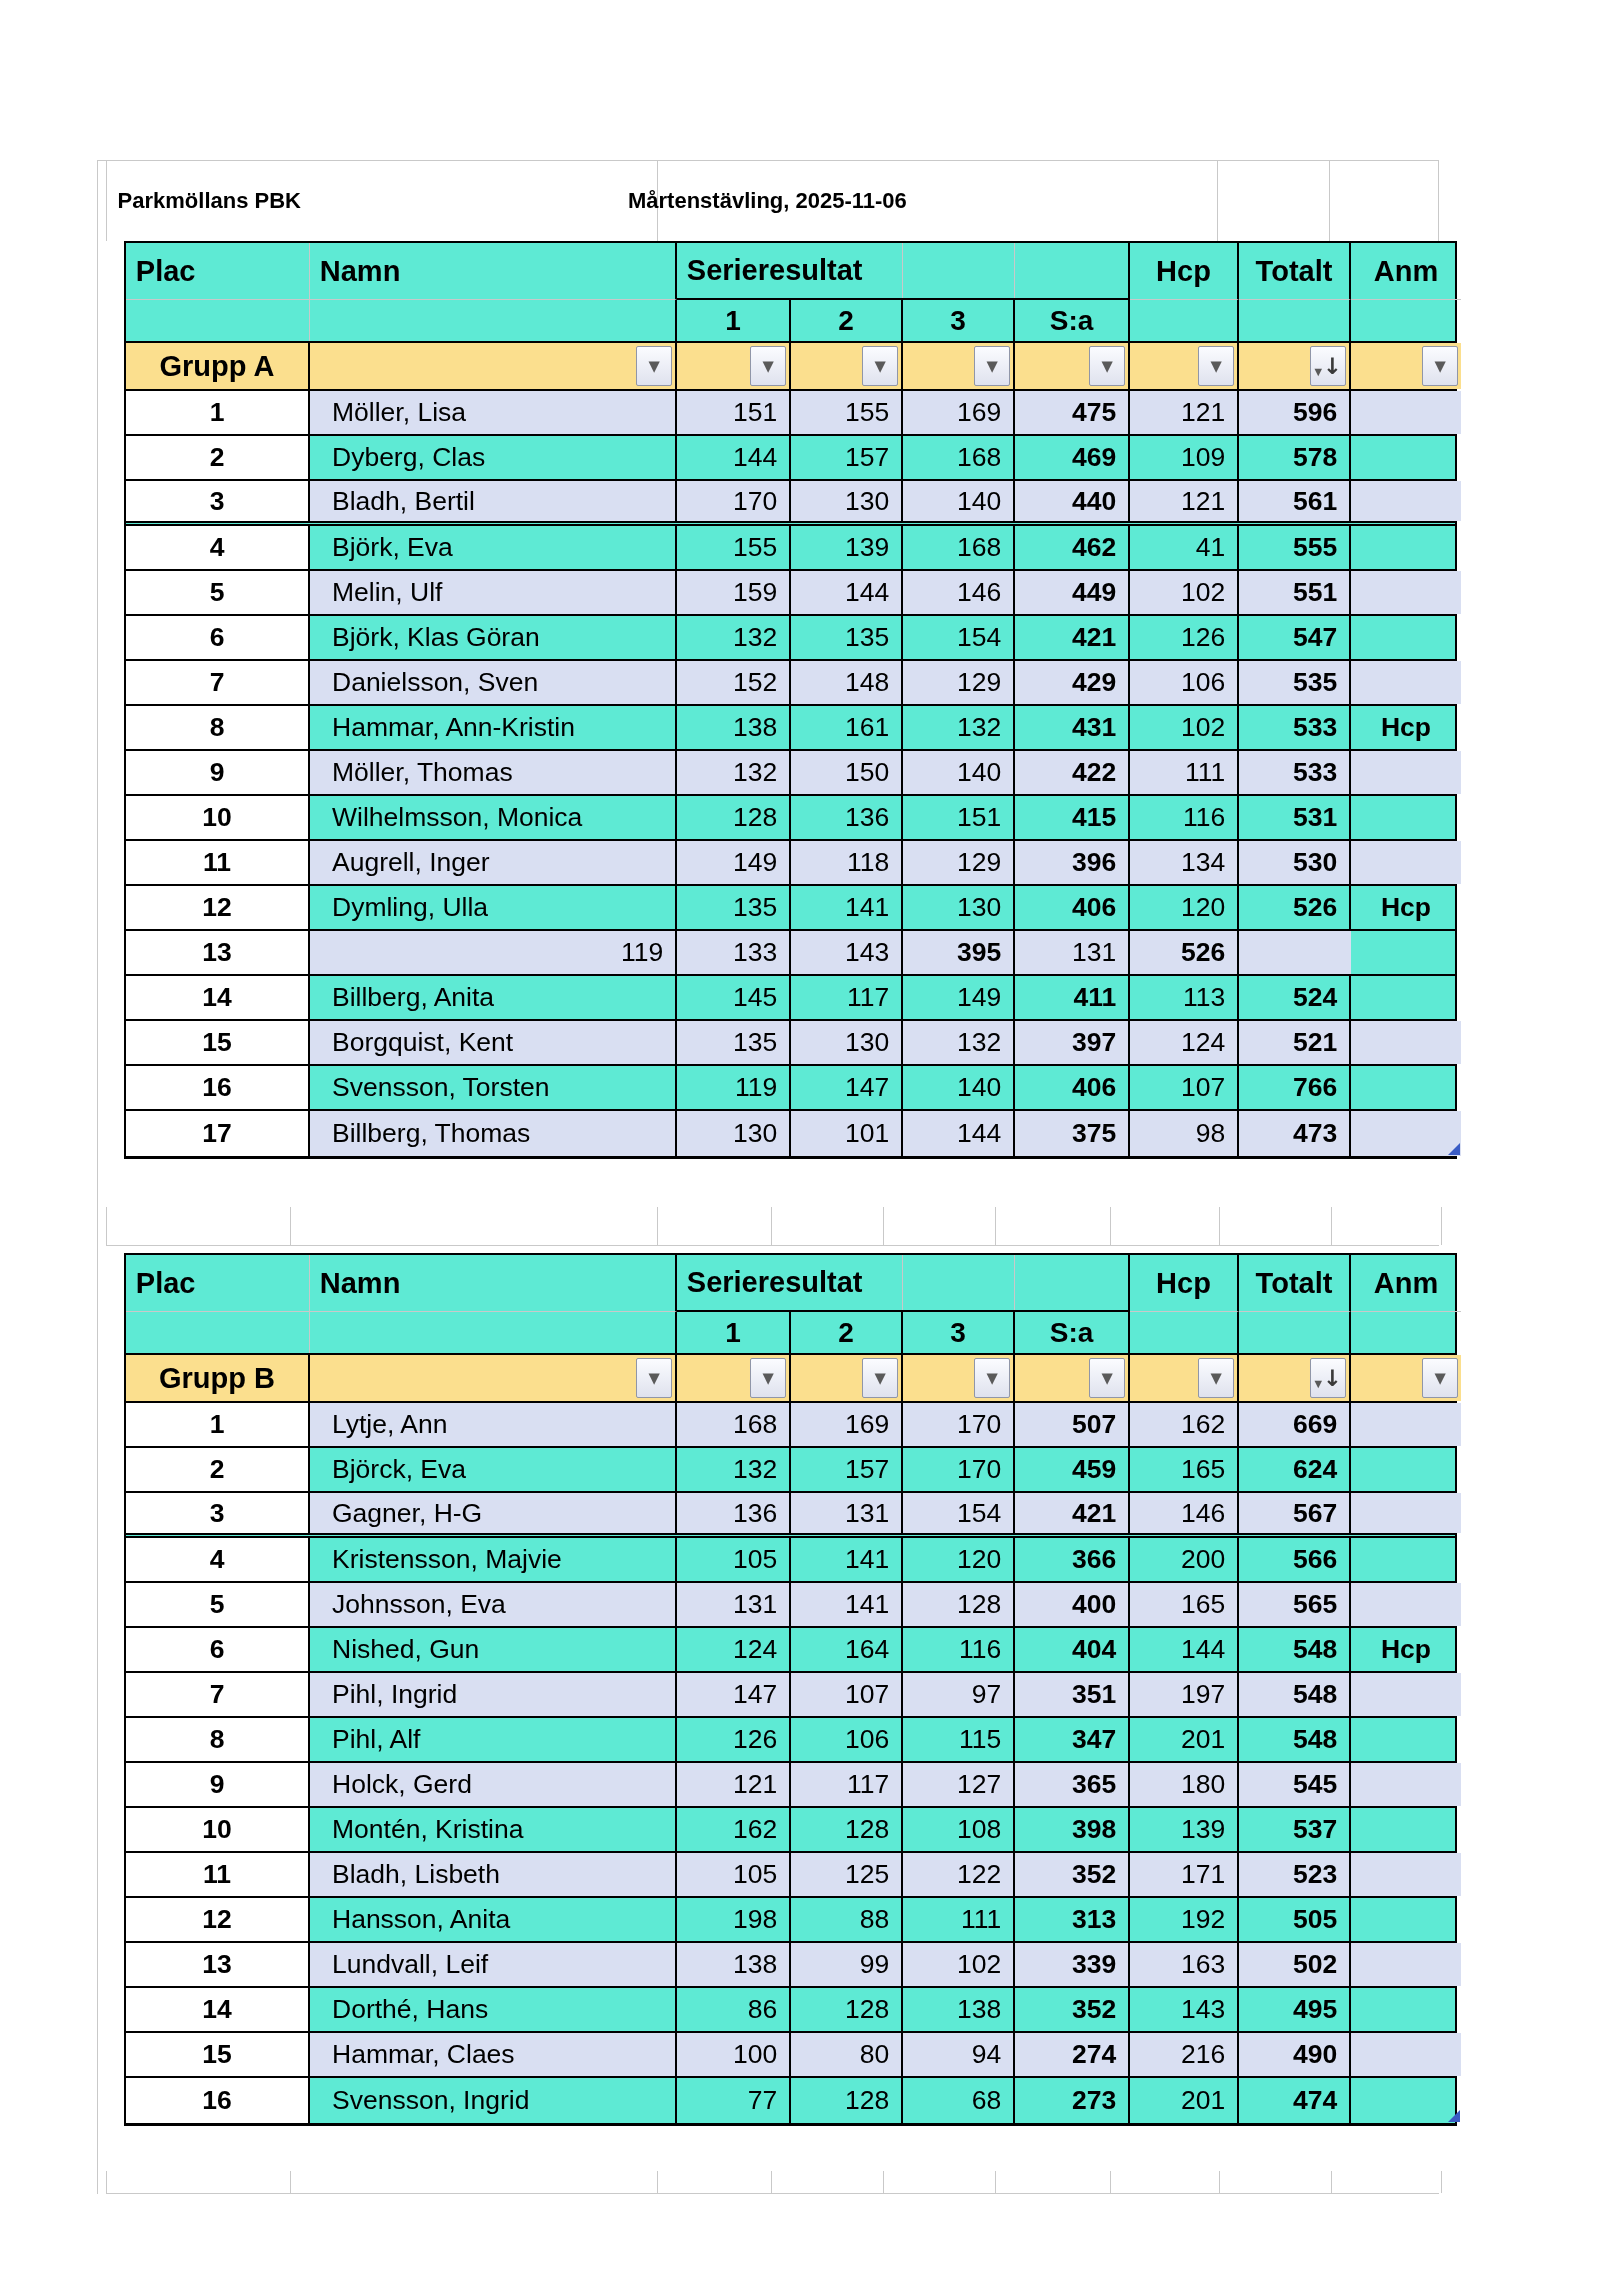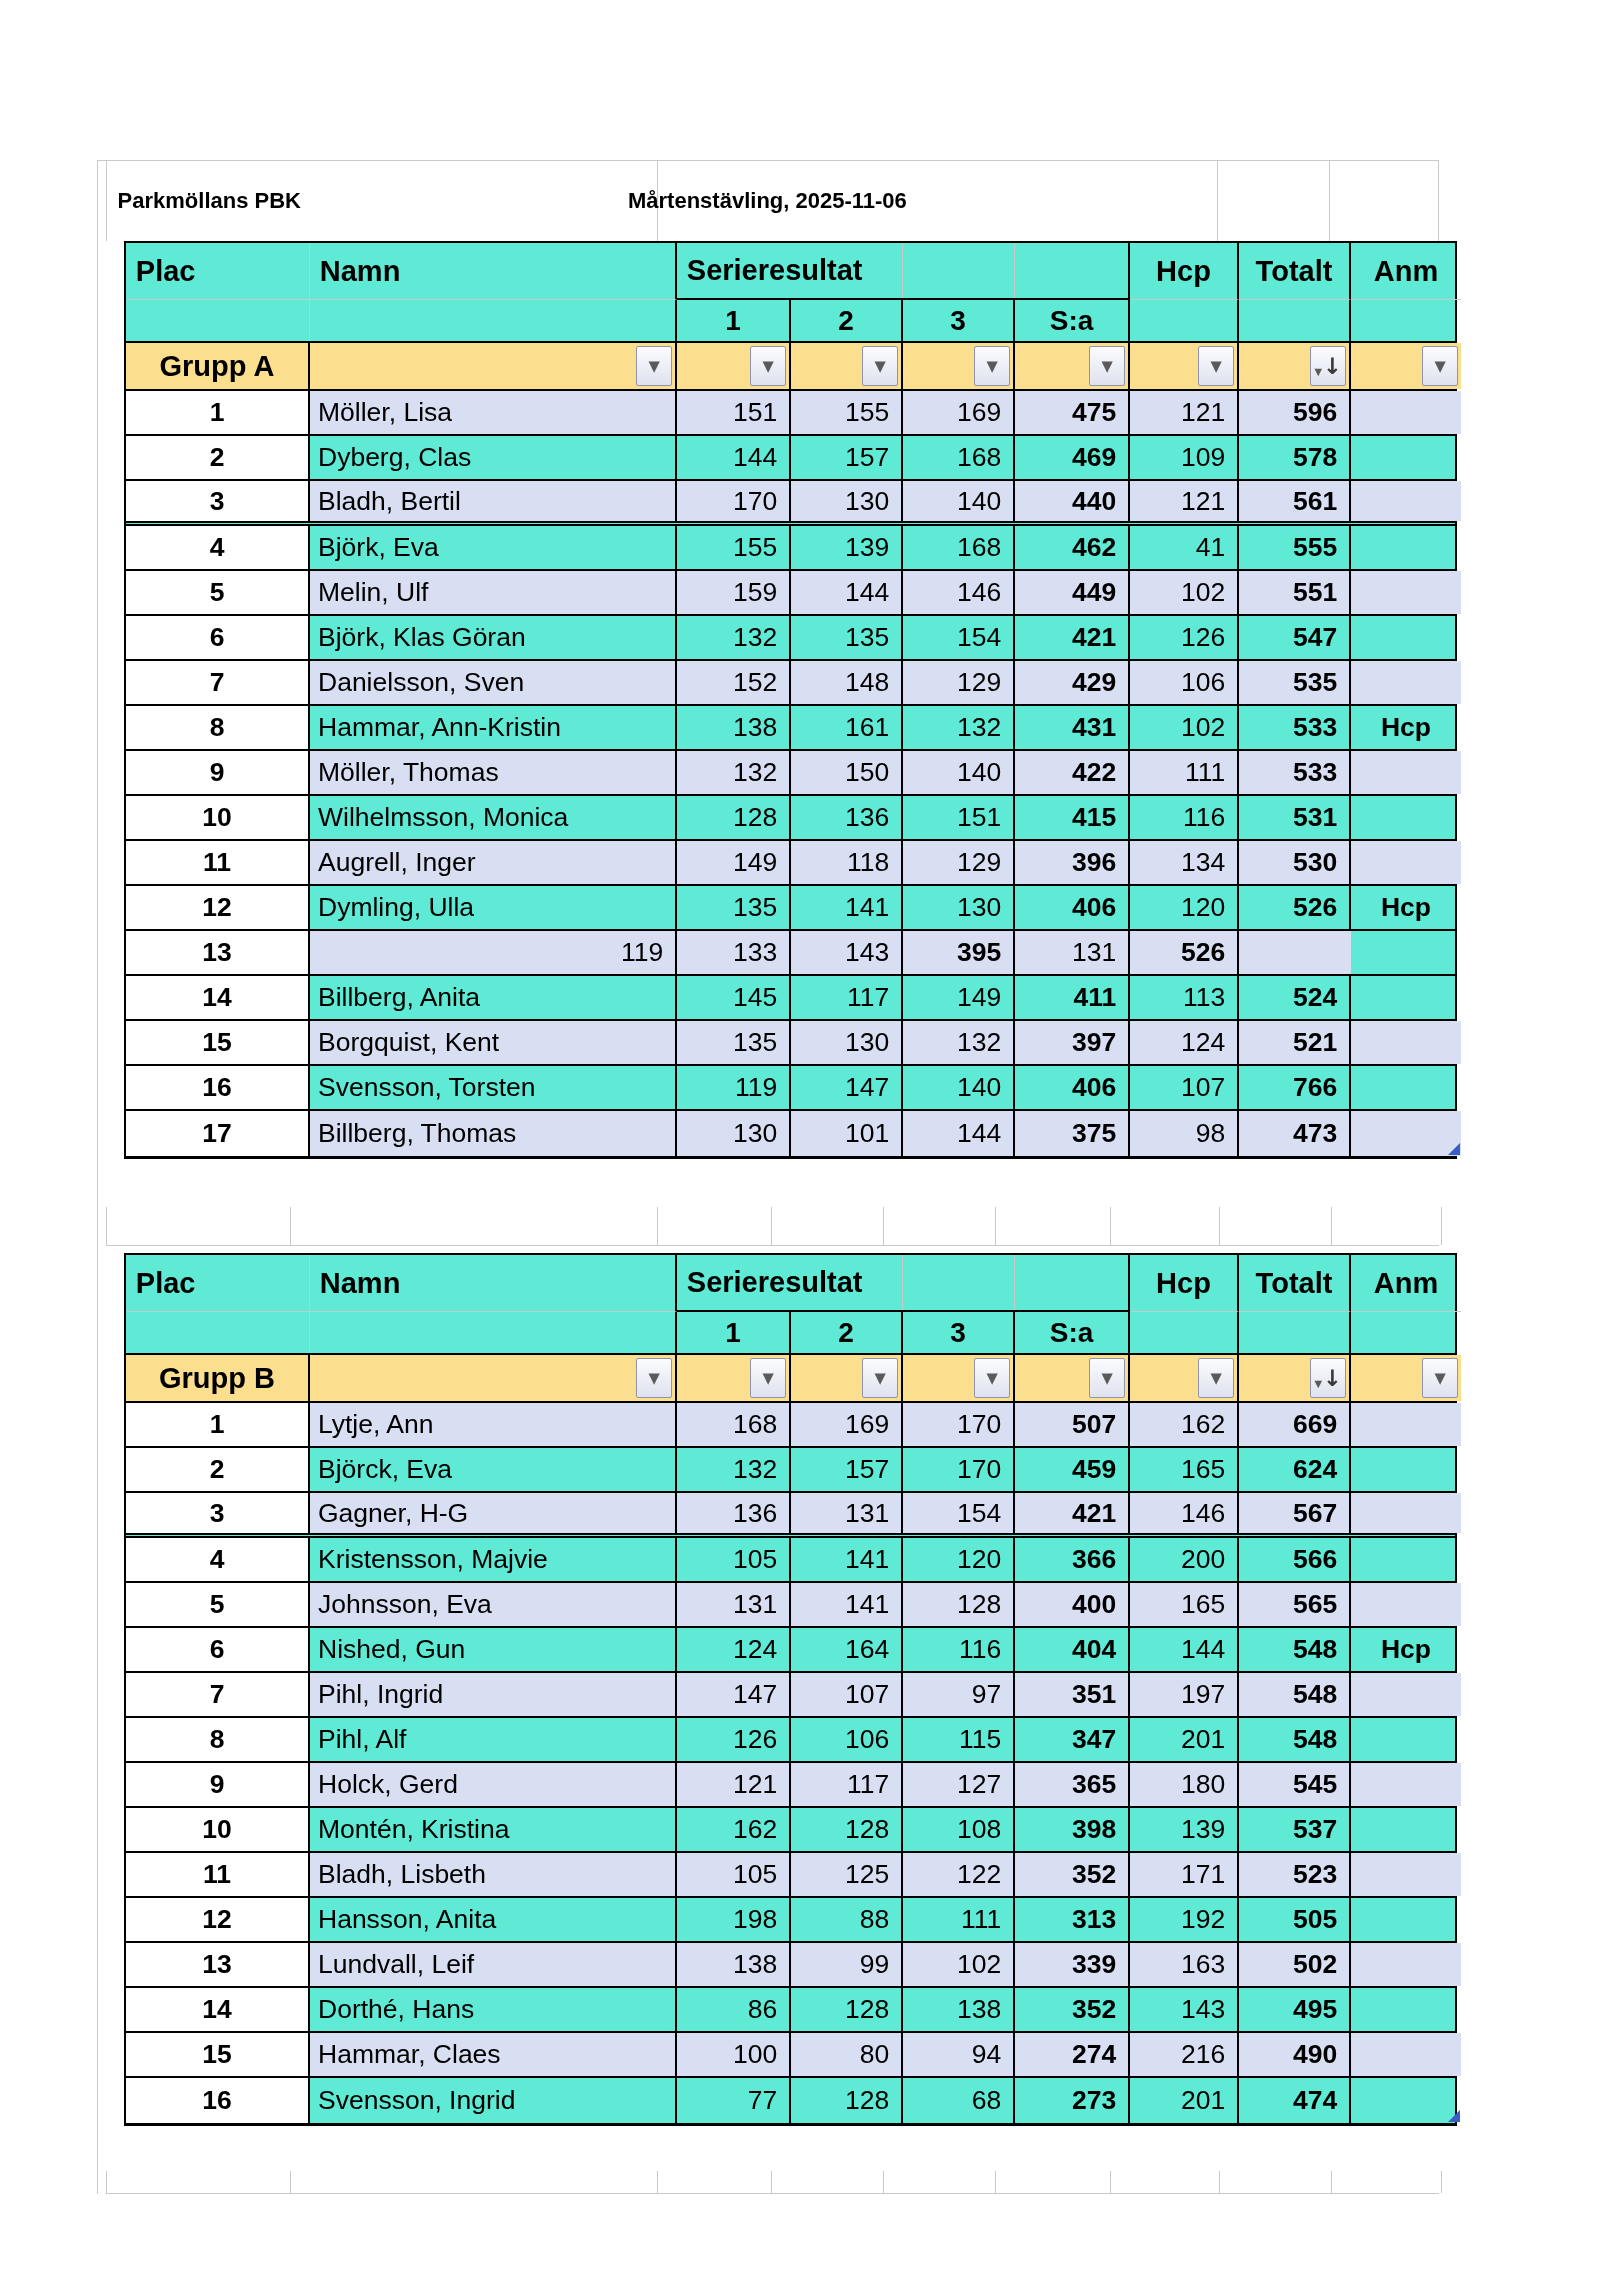--- a/index.html
+++ b/index.html
@@ -54,21 +54,21 @@
   .dd .sarrow { font-size:22.5px; font-weight:bold; color:#3a3a3a; line-height:1; }
 
   
   .row { height:45px; border-bottom:2px solid #000; }
   .row.top3-sep { border-bottom:5.9px double #000; }
   .row.last-row { border-bottom:none; }
   .row .cell { font-size:26.5px; border-right:2px solid #000; }
   .row .cell:last-child { border-right:none; }
   .row.band .cell:not(.plac-cell) { background:var(--band); }
   .plac-cell { justify-content:center; font-weight:bold; background:#fff; }
-  .name-cell { padding-left:8px; }
+  .name-cell { padding-left:22px; }
   .num { justify-content:flex-end; padding-right:11.8px; }
   .sum-cell, .total-cell { font-weight:bold; }
   .anm-cell { justify-content:center; font-weight:bold; position:relative; }
   .row.last-row .anm-cell::after { content:""; position:absolute; right:1px; bottom:1px;
         border-style:solid; border-width:0 0 12.7px 12.7px;
         border-color:transparent transparent var(--marker-blue) transparent; }
 
   
   .gridrow { position:absolute; left:106px; width:1333px;
              border-left:1px solid var(--grid); border-bottom:1px solid var(--grid); }

